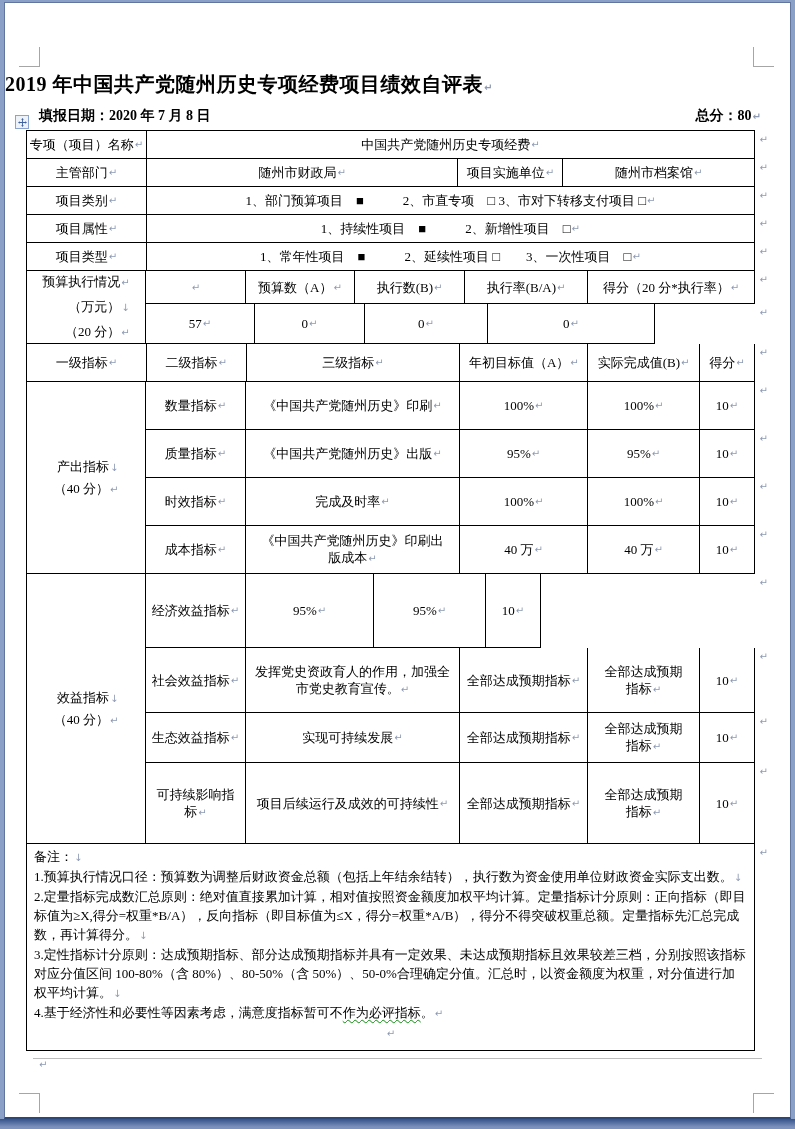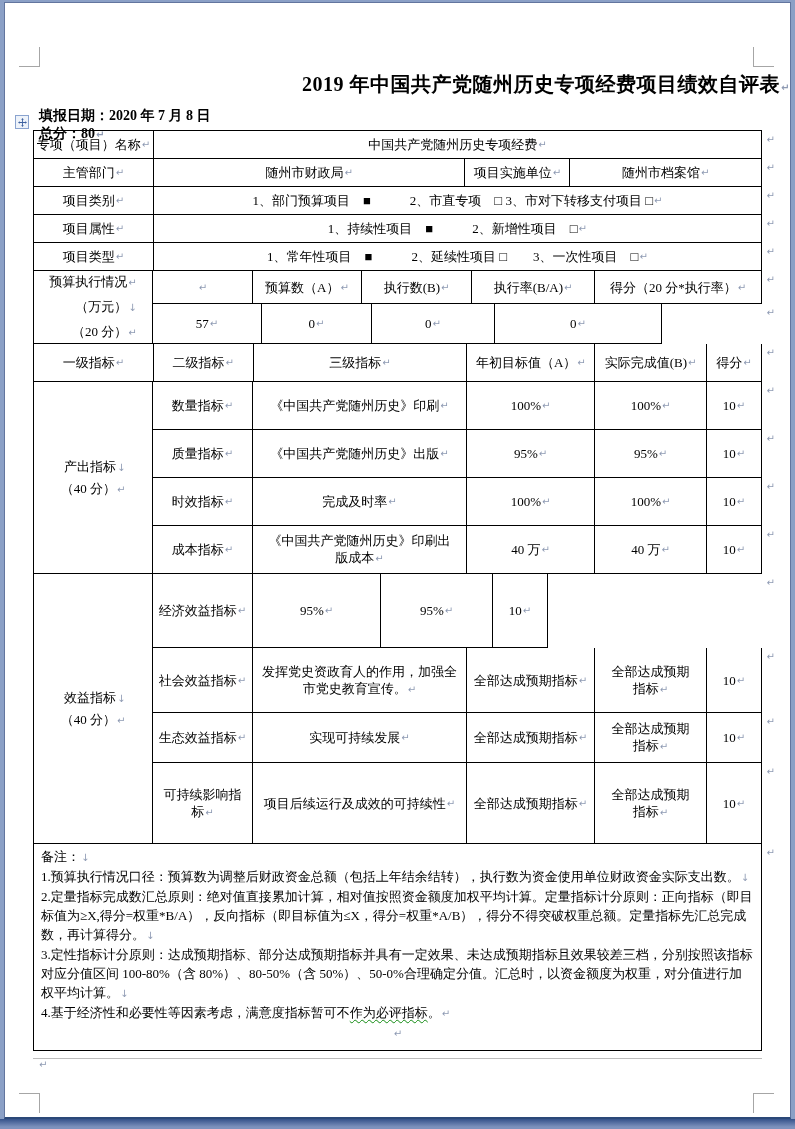--- a/index.html
+++ b/index.html
@@ -22,35 +22,35 @@
   }
   
   .crop { position:absolute; width:21px; height:20px; }
   .crop-tl { left:14px; top:44px;  border-right:1px solid #a6a6a6; border-bottom:1px solid #a6a6a6; }
   .crop-tr { left:748px; top:44px; border-left:1px solid #a6a6a6;  border-bottom:1px solid #a6a6a6; }
   .crop-bl { left:14px; top:1090px;  border-right:1px solid #a6a6a6; border-top:1px solid #a6a6a6; }
   .crop-br { left:748px; top:1090px; border-left:1px solid #a6a6a6;  border-top:1px solid #a6a6a6; }
 
   .doc-title {
     position:absolute; left:0; top:68px; width:100%;
-    text-align:right; font-weight:bold; font-size:20px; letter-spacing:0.5px;
+    text-align:left; font-weight:bold; font-size:20px; letter-spacing:0.5px;
     white-space:nowrap;
   }
   .meta {
     position:absolute; left:34px; top:104px; width:722px;
     display:flex; justify-content:space-between;
-    font-weight:bold; font-size:14px;flex-direction:column;
+    font-weight:bold; font-size:14px;
   }
   .handle {
     position:absolute; left:10px; top:112px; width:14px; height:14px;
     border:1px solid #8aa3cf; background:#eef3fa;
     display:flex; align-items:center; justify-content:center;
   }
 
-  .tbl { position:absolute; left:28px; top:127px; width:729px;
+  .tbl { position:absolute; left:21px; top:127px; width:729px;
          border-top:1px solid #000; border-left:1px solid #000; font-size:13px; }
   .row { display:flex; position:relative; }
   .group { display:flex; position:relative; }
   .gbody { display:flex; flex-direction:column; }
   .cell {
     border-right:1px solid #000; border-bottom:1px solid #000;
     display:flex; align-items:center; justify-content:center;
     text-align:center; position:relative; padding:1px 2px; overflow:hidden;
     line-height:17px;
   }

